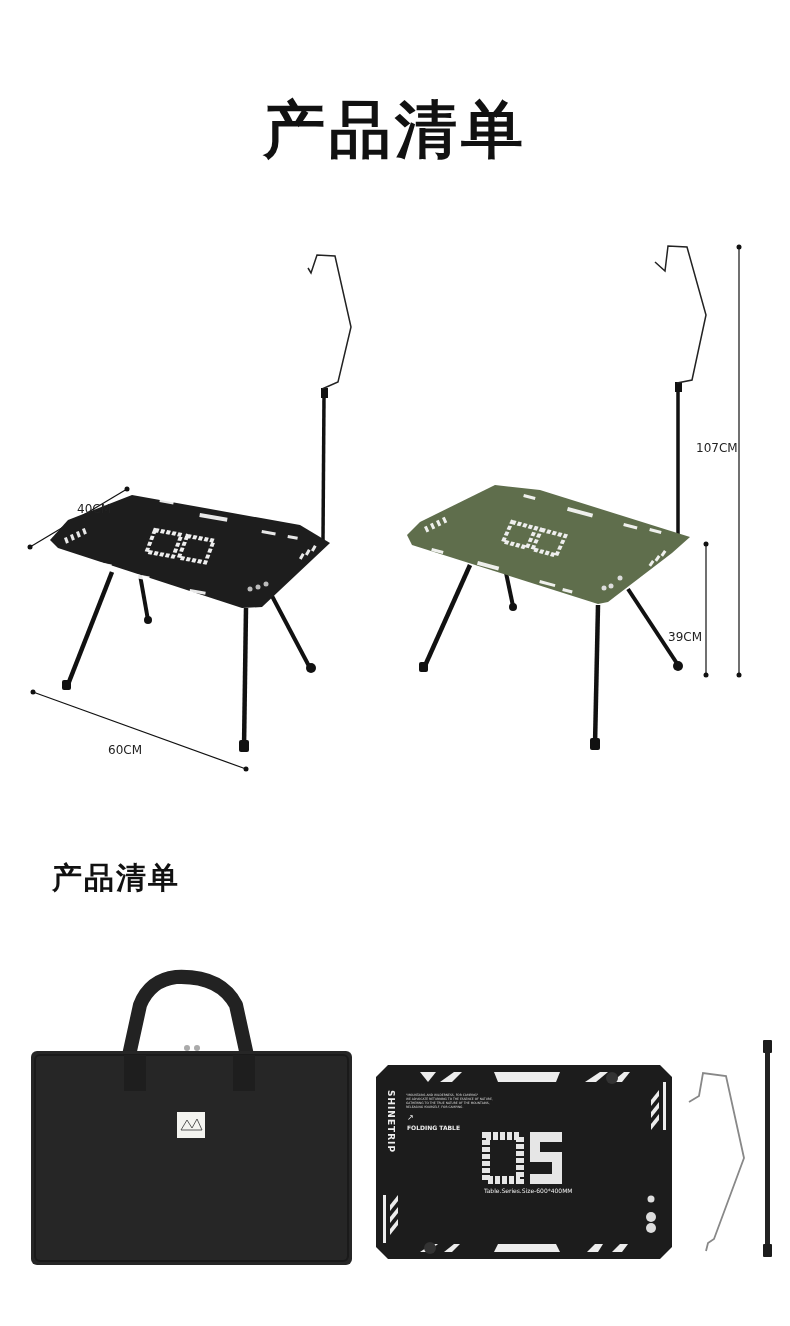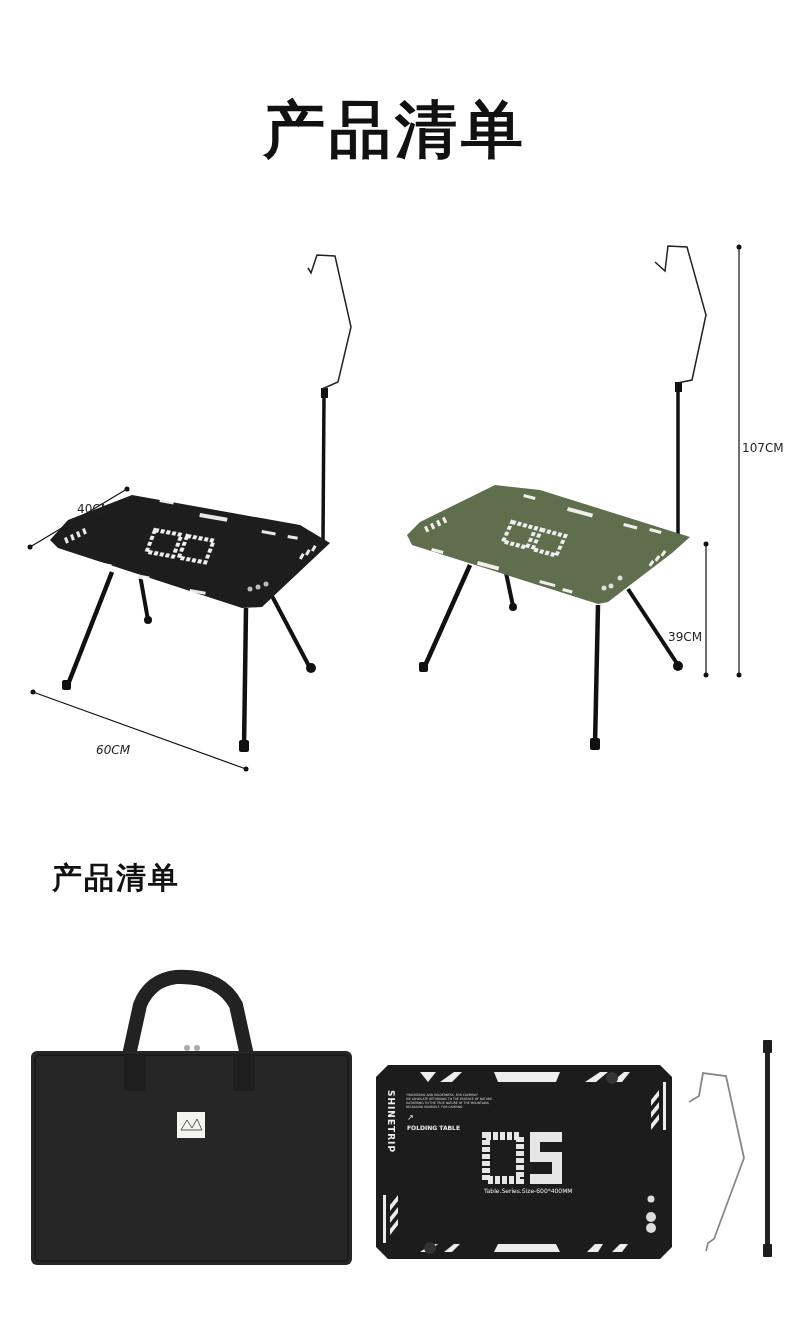--- a/index.html
+++ b/index.html
@@ -63,21 +63,21 @@
   <g transform="translate(155 530) skewX(-12) rotate(10)">
     <rect x="0" y="0" width="28" height="22" fill="none" stroke="#eee" stroke-width="4" stroke-dasharray="4 2"></rect>
     <rect x="34" y="0" width="28" height="22" fill="none" stroke="#eee" stroke-width="4" stroke-dasharray="4 2"></rect>
   </g>
   <circle cx="250" cy="589" r="2.5" fill="#bbb"></circle>
   <circle cx="258" cy="587" r="2.5" fill="#bbb"></circle>
   <circle cx="266" cy="584" r="2.5" fill="#bbb"></circle>
 </svg>
 </div>
 <div class="abs dim-label" style="left:43px; top:502px;margin-left:34px;">40CM</div>
-<div class="abs dim-label" style="left:96px; top:743px;font-style:italic;">60CM</div>
+<div class="abs dim-label" style="left:108px; top:743px;">60CM</div>
 
 <div>
 <svg width="790" height="1326">
 
   <line x1="739" y1="247" x2="739" y2="675" stroke="#111" stroke-width="1.2"></line>
   <circle cx="739" cy="247" r="2.5" fill="#111"></circle>
   <circle cx="739" cy="675" r="2.5" fill="#111"></circle>
   <line x1="706" y1="544" x2="706" y2="675" stroke="#111" stroke-width="1.2"></line>
   <circle cx="706" cy="544" r="2.5" fill="#111"></circle>
   <circle cx="706" cy="675" r="2.5" fill="#111"></circle>
@@ -118,21 +118,21 @@
 
   <g transform="translate(512 522) skewX(-12) rotate(14)">
     <rect x="0" y="0" width="26" height="20" fill="none" stroke="#eee" stroke-width="4" stroke-dasharray="4 2"></rect>
     <rect x="32" y="0" width="26" height="20" fill="none" stroke="#eee" stroke-width="4" stroke-dasharray="4 2"></rect>
   </g>
   <circle cx="604" cy="588" r="2.5" fill="#ddd"></circle>
   <circle cx="611" cy="586" r="2.5" fill="#ddd"></circle>
   <circle cx="620" cy="578" r="2.5" fill="#ddd"></circle>
 </svg>
 </div>
-<div class="abs dim-label" style="left:696px; top:441px;margin-left:46px;">107CM</div>
+<div class="abs dim-label" style="left:696px; top:441px;">107CM</div>
 <div class="abs dim-label" style="left:668px; top:630px;">39CM</div>
 
 <div class="abs title-sub">产品清单</div>
 
 <div>
 <svg width="790" height="1326">
   <path d="M128 1060 L140 1005 Q150 980 176 977 Q220 975 236 1005 L248 1060" fill="none" stroke="#222" stroke-width="14" stroke-linejoin="round"></path>
   <rect x="31" y="1051" width="321" height="214" rx="6" fill="#262626"></rect>
   <rect x="35" y="1055" width="313" height="206" rx="5" fill="none" stroke="#1a1a1a" stroke-width="2"></rect>
   <rect x="124" y="1055" width="22" height="36" fill="#1e1e1e"></rect>

